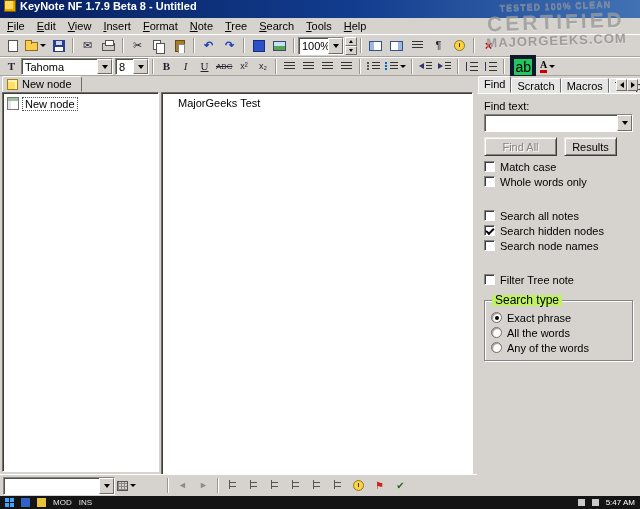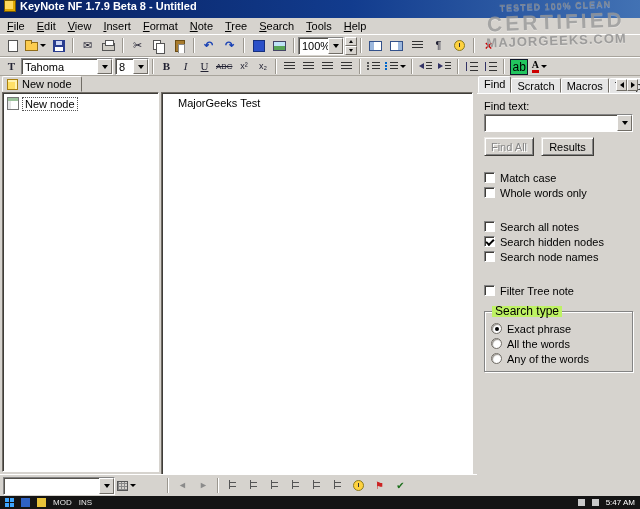--- a/index.html
+++ b/index.html
@@ -27,21 +27,21 @@
   .tb2 .tb-btn{height:16px;min-width:19px}
   .sep{flex:none;width:2px;height:15px;border-left:1px solid #9b978f;border-right:1px solid #fff;margin:0 3px}
   .glyph{font-size:11px;line-height:1;color:#223}
   .glyph.blue{color:#1b43b5;font-weight:700}
   .glyph.small{font-size:9px}
   .glyph.b{font-weight:700;font-family:"Liberation Serif",serif}
   .glyph.i{font-style:italic;font-family:"Liberation Serif",serif}
   .glyph.u{text-decoration:underline;font-family:"Liberation Serif",serif}
   .strike{font-size:8px;text-decoration:line-through}
   .x-glyph{color:#c00;font-weight:700;font-size:13px}
-  .hl{font-size:12px;background:#22c55e;padding:0 1px;border:1px solid #0f172a}
+  .hl{font-size:14px;background:#22c55e;padding:0 1px;border:4px solid #0f172a}
   .a-color{font-size:10px;font-weight:700;font-family:"Liberation Serif",serif;border-bottom:3px solid #c00;line-height:1}
   .dd{width:0;height:0;border-left:3px solid transparent;border-right:3px solid transparent;border-top:3px solid #000;margin-left:2px}
 
   
   .combo{display:flex;align-items:stretch;height:18px;background:#fff;flex:none;
     border:1px solid;border-color:#848484 #fff #fff #848484;box-shadow:inset 1px 1px 0 #55524c}
   .combo .val{flex:1;font-size:11px;line-height:15px;padding:1px 3px 0;white-space:nowrap;overflow:hidden;color:#000}
   .combo-dd{width:15px;flex:none;background:#d6d3ce;border:1px solid;border-color:#fff #716d66 #716d66 #fff;
     display:flex;align-items:center;justify-content:center}
   .tri-down{width:0;height:0;border-left:3px solid transparent;border-right:3px solid transparent;border-top:4px solid #000}
@@ -121,26 +121,26 @@
   .rp-tabs{display:flex;align-items:flex-end;height:17px;padding-left:1px;position:relative}
   .rtab{flex:none;font-size:11px;line-height:13px;height:15px;padding:1px 5px 0;background:#e5e5e5;
     border:1px solid;border-color:#fff #716d66 transparent #fff;border-radius:2px 2px 0 0}
   .rtab.active{height:17px;z-index:2}
   .tab-scrolls{position:absolute;right:2px;bottom:2px;display:flex}
   .tab-scroll{width:11px;height:12px;background:#d6d3ce;border:1px solid;border-color:#fff #716d66 #716d66 #fff;
     display:flex;align-items:center;justify-content:center}
   .rp-content{padding:6px 7px 0;border-top:1px solid #fff}
   .rp-label{font-size:11px;margin-bottom:2px;color:#000}
   .btn-row{display:flex;gap:7px;margin-top:5px}
-  .btn{flex:none;width:50px;height:19px;font-size:11px;display:flex;align-items:center;justify-content:center;background:#d6d3ce;color:#000;
+  .btn{flex:none;width:73px;height:19px;font-size:11px;display:flex;align-items:center;justify-content:center;background:#d6d3ce;color:#000;
     border:1px solid;border-color:#e9e7e3 #3f3d39 #3f3d39 #e9e7e3;box-shadow:inset 1px 1px 0 #fff,inset -1px -1px 0 #848484}
   .btn.wide{width:53px}
   .btn.disabled{color:#848484;text-shadow:1px 1px 0 #fff}
   .cb-group{margin-top:21px}
-  .cb-group.first{margin-top:15px}
+  .cb-group.first{margin-top:4px}
   .cb-row{display:flex;align-items:center;gap:5px;margin-bottom:2px;height:13px;font-size:11px}
   .cb{width:11px;height:11px;flex:none;background:#fff;position:relative;
     border:1px solid;border-color:#848484 #fff #fff #848484;box-shadow:inset 1px 1px 0 #3f3d39}
   .cb.checked::after{content:"";position:absolute;left:1px;top:2px;width:6px;height:3px;
     border-left:2px solid #000;border-bottom:2px solid #000;transform:rotate(-45deg)}
   .radio{width:11px;height:11px;flex:none;border-radius:50%;background:#fff;border:1px solid #716d66;position:relative;
     box-shadow:inset 1px 1px 1px #9a968f}
   .radio.selected::after{content:"";position:absolute;left:3px;top:3px;width:4px;height:4px;border-radius:50%;background:#000}
   .cb-label{line-height:12px;white-space:nowrap;color:#000}
   .groupbox{position:relative;margin-top:14px;border:1px solid #848484;box-shadow:1px 1px 0 #fff,inset 1px 1px 0 #fff;padding:10px 6px 4px}

